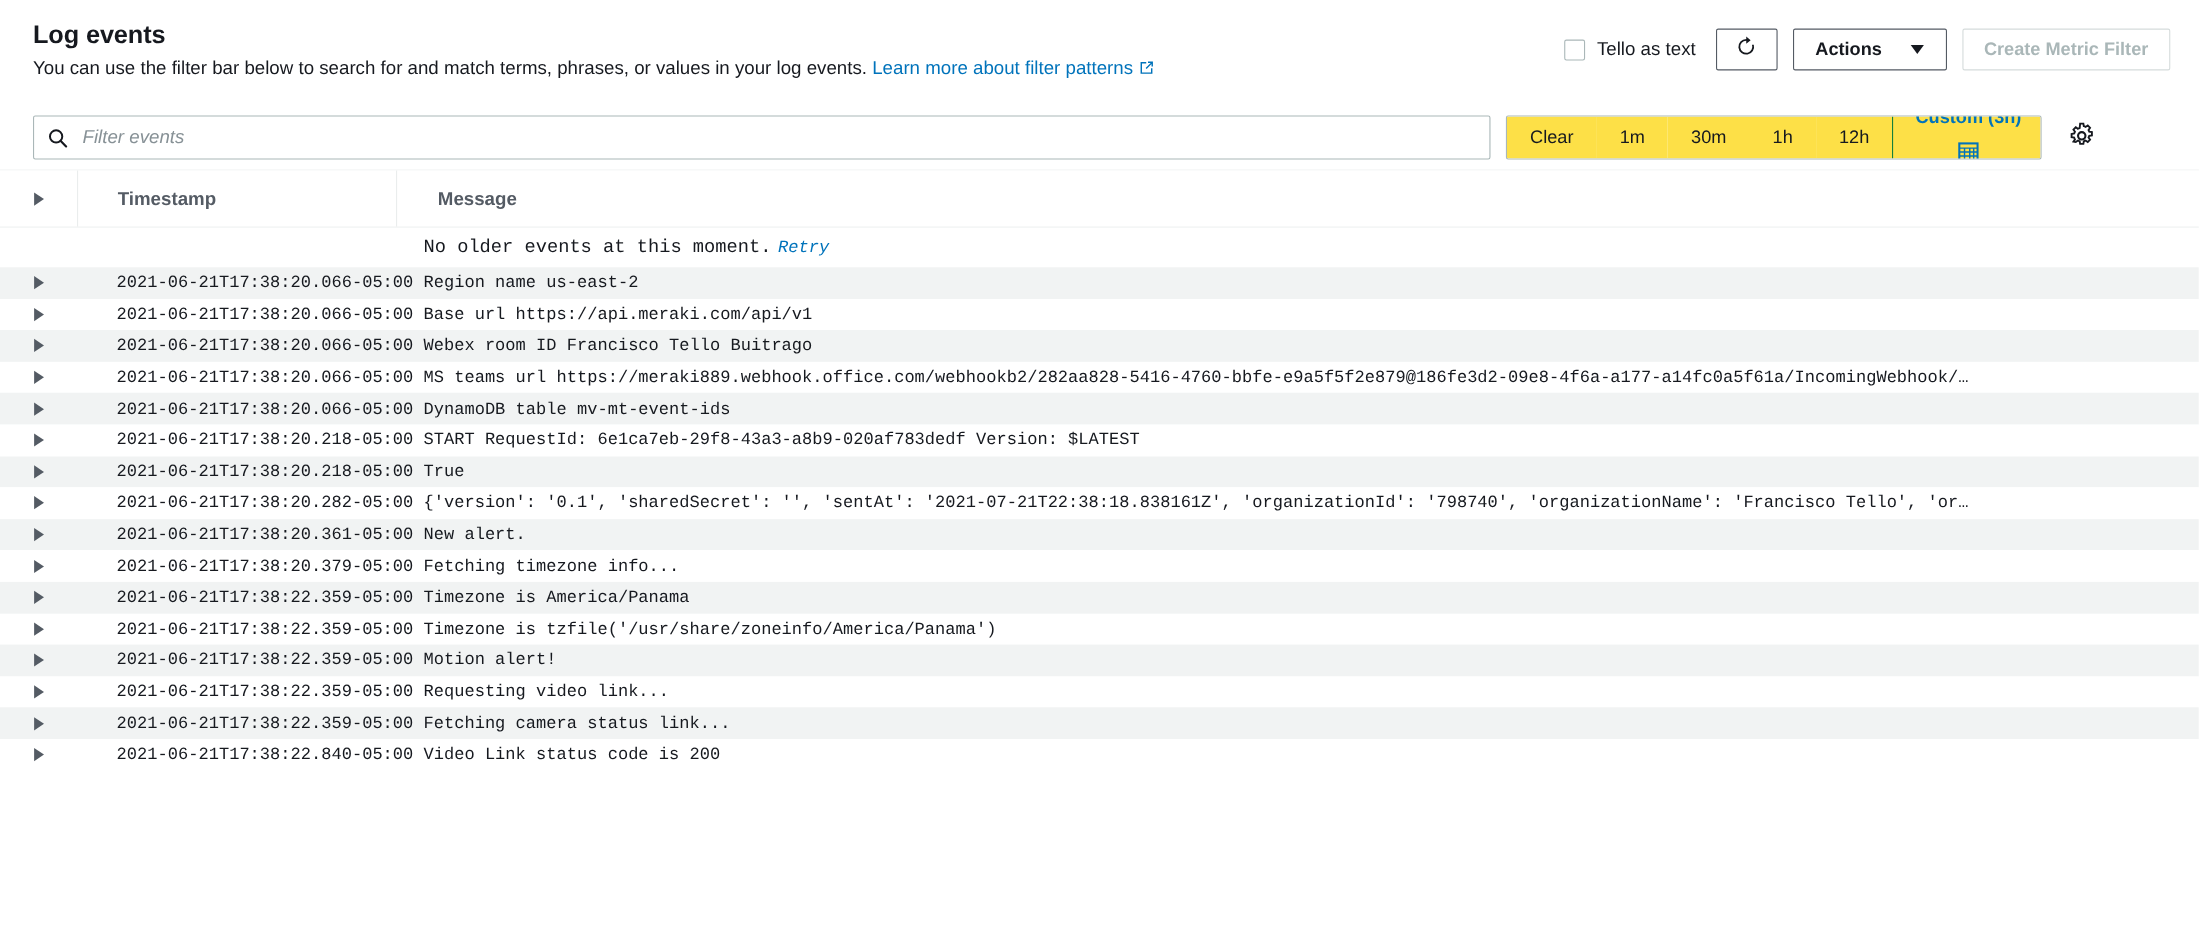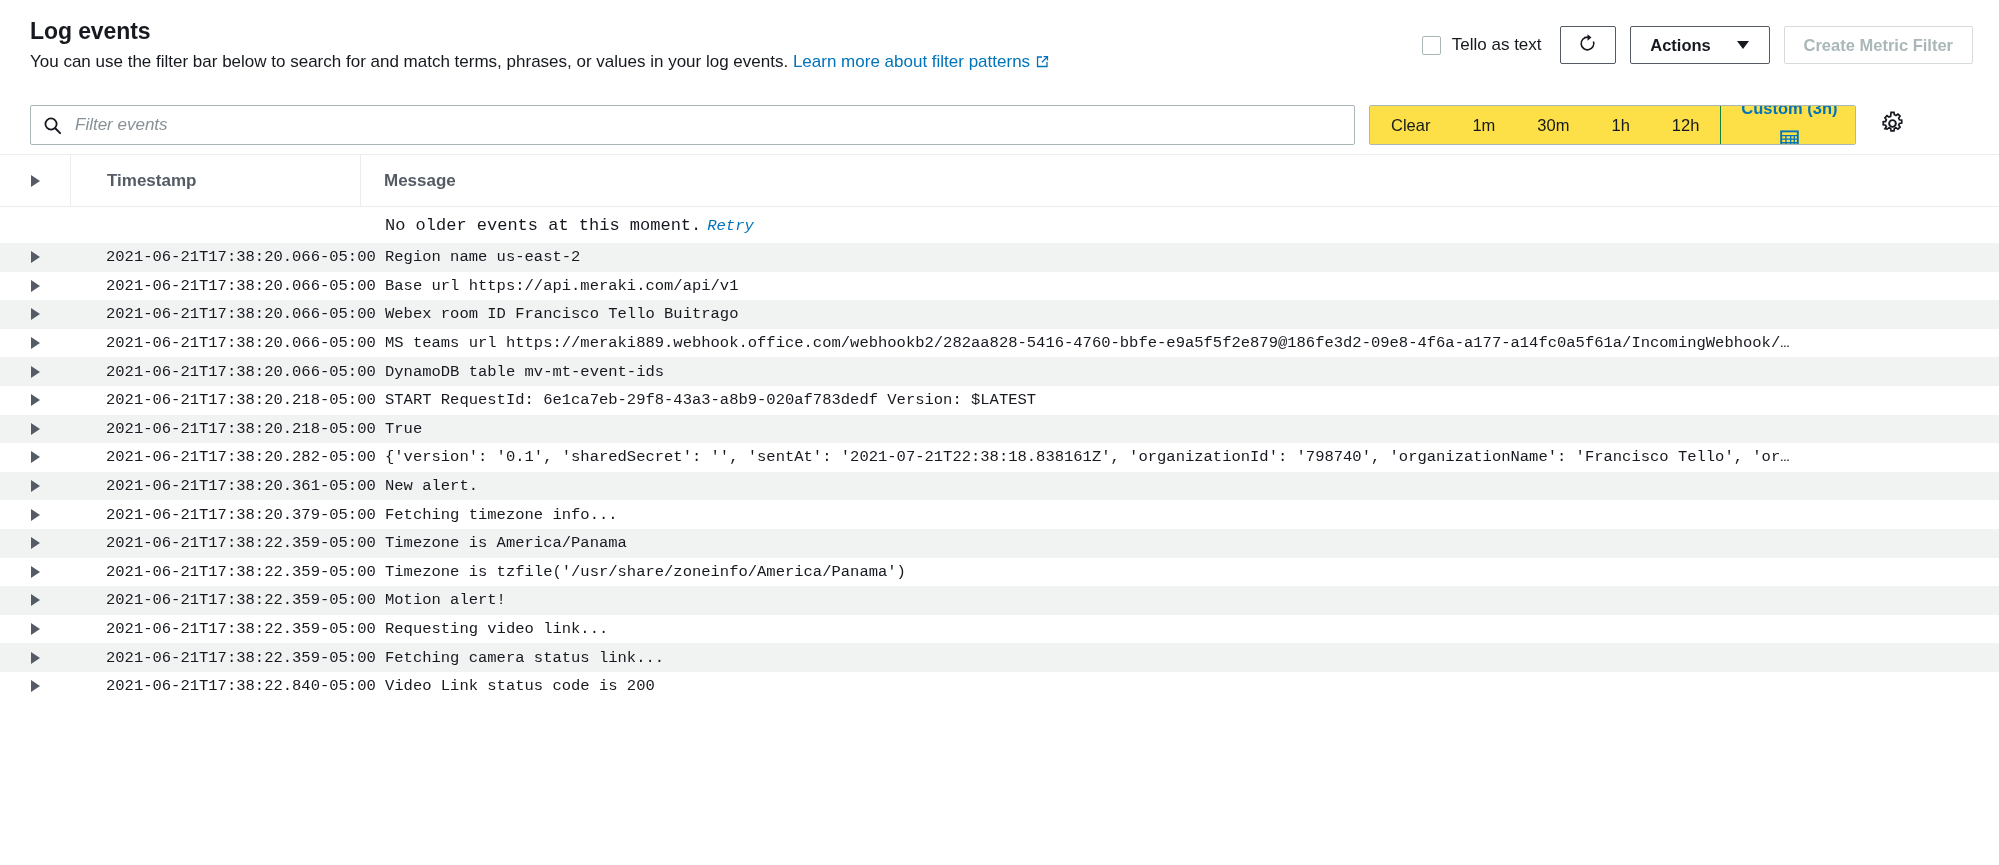--- a/index.html
+++ b/index.html
@@ -217,21 +217,21 @@
     width: 290px;
     flex: 0 0 290px;
     padding-left: 36px;
     border-left: 1px solid #eaeded;
     display: flex;
     align-items: center;
     height: 100%;
   }
   .col-msg {
     flex: 1 1 auto;
-    padding-left: 23px;
+    padding-left: 37px;
     border-left: 1px solid #eaeded;
     display: flex;
     align-items: center;
     height: 100%;
     overflow: hidden;
   }
   .th-text {
     font-size: 17px;
     font-weight: bold;
     color: #545b64;

